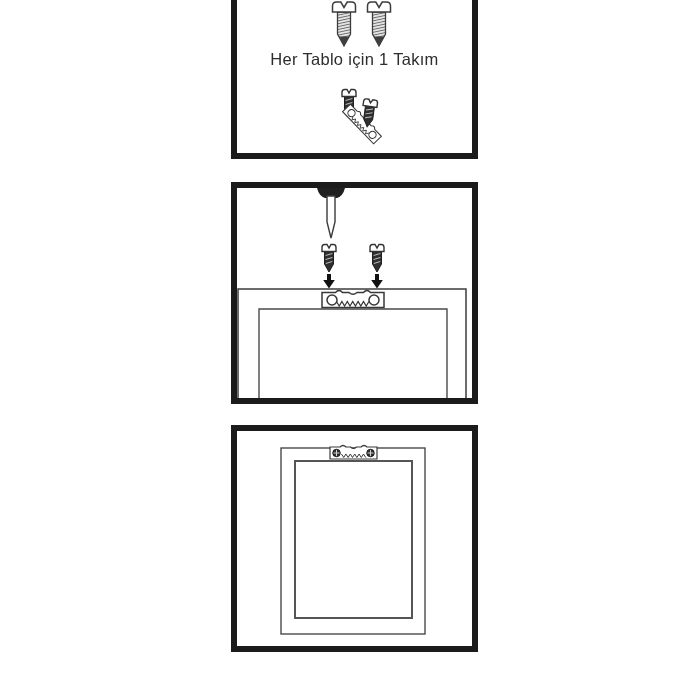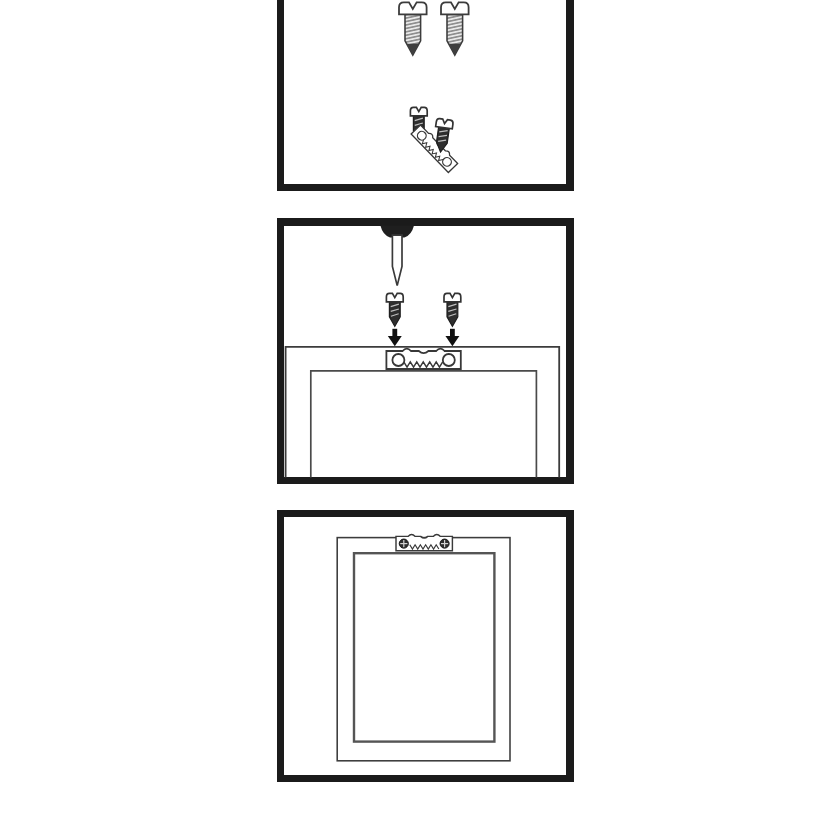--- a/index.html
+++ b/index.html
@@ -111,13 +111,14 @@
     </g>
 
     <g>
       <rect x="234" y="428" width="241" height="221" fill="none" stroke="#1b1b1b" stroke-width="6" shape-rendering="crispEdges"></rect>
       <rect x="281" y="448" width="144" height="186" fill="#ffffff" stroke="#3c3c3c" stroke-width="1.3"></rect>
       <rect x="295" y="461" width="117" height="157" fill="#ffffff" stroke="#555555" stroke-width="2"></rect>
       <use href="#hanger-small" transform="translate(353.5,453)"></use>
     </g>
   </svg>
 
+  <div class="caption">Her Tablo için 1 Takım</div>
 </div>
 
 </body></html>

